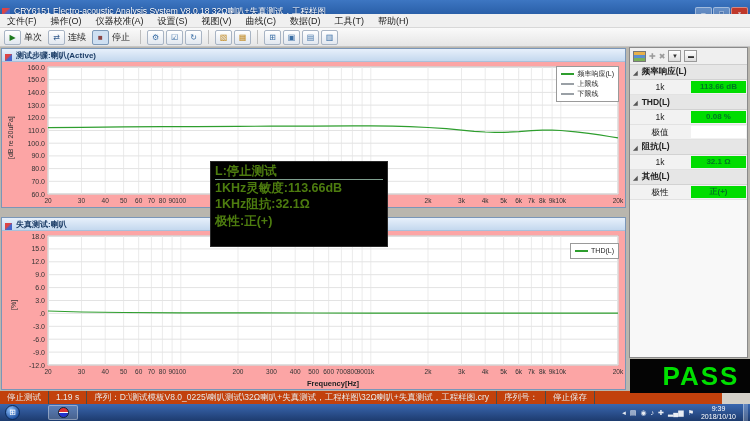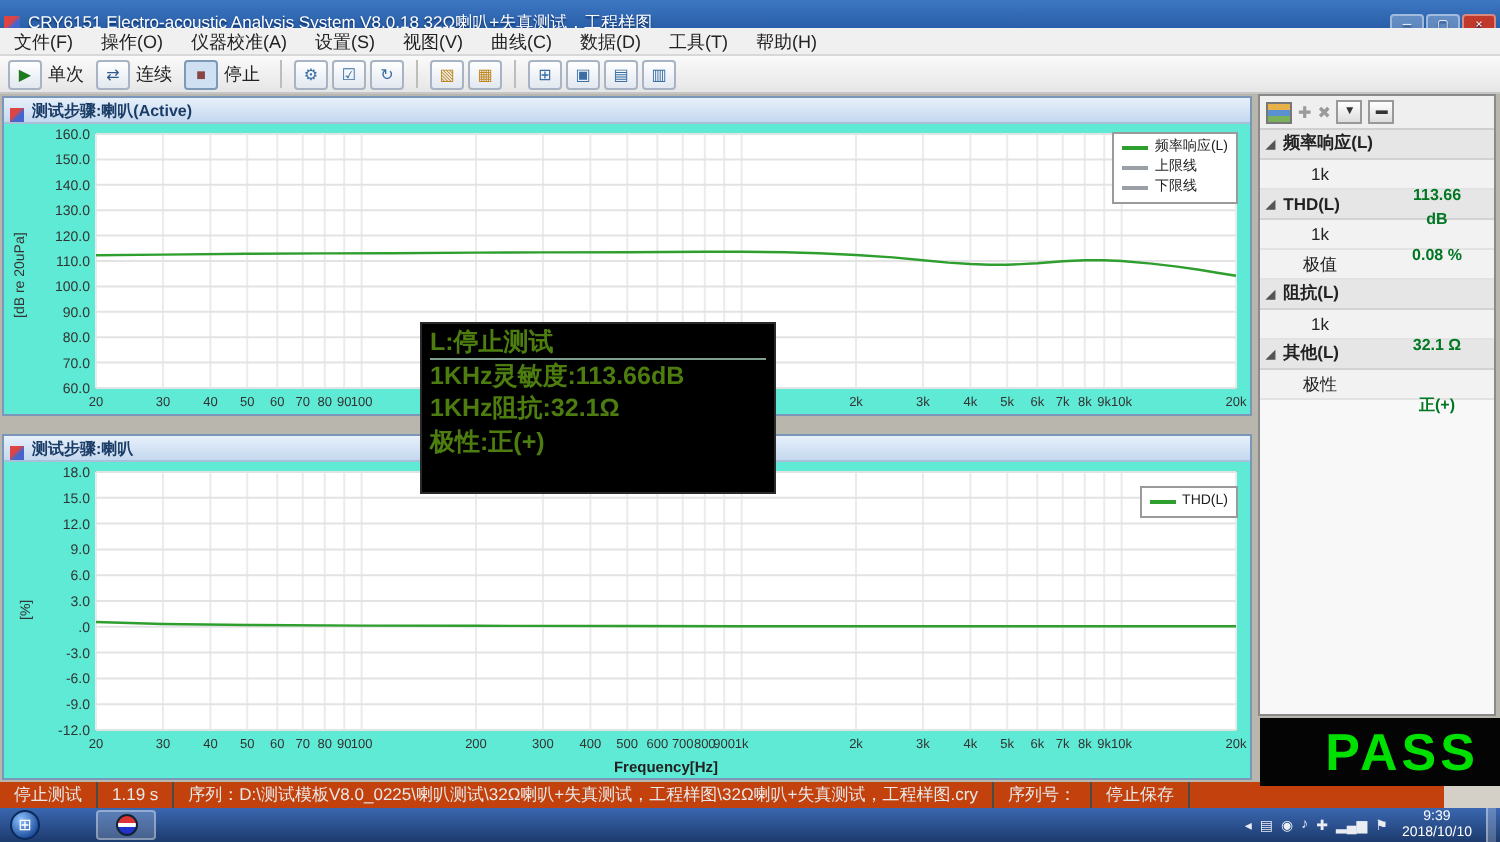--- a/index.html
+++ b/index.html
@@ -35,21 +35,21 @@
   .glyph-play { color:#1e7a1e; } .glyph-stop { color:#8a4444; } .glyph-loop { color:#335a8c; }
 
   
   .workspace { position:absolute; left:0; top:47px; width:750px; height:344px; background:#b9b6ae; }
   .window { position:absolute; background:#fff; border:1px solid #7a96b8; }
   .win1 { left:1px; top:1px; width:625px; height:160px; }
   .win2 { left:1px; top:170px; width:625px; height:173px; }
   .win-titlebar { height:13px; background:linear-gradient(#e7f0fb,#c4d8ee); border-bottom:1px solid #a9c0da;
     display:flex; align-items:flex-end; padding:0 3px; font-size:8px; font-weight:bold; color:#1b3c66; }
   .win-titlebar .app-icon { width:7px; height:7px; }
-  .win-body { position:relative; width:100%; height:calc(100% - 13px); background:#5eead4; overflow:hidden;text-decoration:underline; }
+  .win-body { position:relative; width:100%; height:calc(100% - 13px); background:#fca5a5; overflow:hidden;text-decoration:underline; }
   .ylab { position:absolute; font-size:7px; color:#333; transform:rotate(-90deg); transform-origin:left top; white-space:nowrap; }
   .ylab1 { left:5px; top:97px; } .ylab2 { left:8px; top:79px; }
   .legend { position:absolute; right:6px; background:#fff; border:1px solid #9a9a9a; padding:2px 4px; }
   .legend1 { top:4px; } .legend2 { top:12px; }
   .legend-item { display:flex; align-items:center; gap:3px; font-size:7px; color:#222; line-height:10px; }
   .legend-swatch { display:inline-block; width:13px; height:2px; }
 
   
   .overlay { position:absolute; left:210px; top:161px; width:178px; height:86px; z-index:50;
     background:#000; border:1px solid #2a2a2a; padding:1px 4px; }
@@ -69,21 +69,21 @@
     background:linear-gradient(#e8b14a 34%, #5a8fd0 34% 67%, #7ab05a 67%); }
   .pt-glyph { font-size:8px; color:#9a9a9a; }
   .pt-btn { width:13px; height:12px; border:1px solid #999; background:linear-gradient(#fff,#ddd);
     font-size:6px; line-height:10px; text-align:center; color:#333; }
   .panel-grid { flex:1; background:#f8f8f8; overflow:hidden; }
   .pg-section { height:15px; background:#e6e6e6; border-bottom:1px solid #d2d2d2;
     display:flex; align-items:center; gap:4px; padding-left:3px; font-size:8.5px; font-weight:bold; color:#222; }
   .pg-exp { font-size:6px; color:#555; }
   .pg-row { height:15px; display:flex; align-items:stretch; border-bottom:1px solid #e2e2e2; background:#f2f2f2; }
   .pg-label { width:60px; font-size:8.5px; color:#222; text-align:center; line-height:14px; }
-  .pg-value { flex:1; margin:12px; font-size:8px; line-height:12px; text-align:center; color:#063; background:#fff; }
+  .pg-value { flex:1; margin:1px; font-size:8px; line-height:12px; text-align:center; color:#063; background:#fff; }
   .pg-value.green { background:#00dd00; color:#072; font-weight:bold; }
 
   
   .passbox { position:absolute; left:630px; top:359px; width:142px; height:34px; z-index:60;
     background:#040404; display:flex; align-items:center; justify-content:center; }
   .pass-text { font-size:26px; font-weight:bold; letter-spacing:2px; color:#00e000; }
 
   
   .statusbar { position:absolute; left:0; top:391px; width:722px; height:13px; background:#c2410c;
     display:flex; align-items:flex-start; color:#e8e8e8; font-size:8.5px; }
@@ -259,21 +259,21 @@
               <span class="legend-swatch" style="background: rgb(154, 160, 166);"></span>
               <span>下限线</span>
             </div>
           </div>
       </div>
     </div>
 
     <div class="window win2">
       <div class="win-titlebar">
         <span class="app-icon"></span>
-        <span>测试步骤:喇叭</span>
+        <span>失真测试:喇叭</span>
       </div>
       <div class="win-body">
         <div class="ylab ylab2">[%]</div>
         <svg class="chart" width="623" height="158">
             <rect x="46" y="5" width="570" height="129" fill="#ffffff" stroke="#b8b8b8" stroke-width="1"></rect>
             <line x1="46" y1="5" x2="46" y2="134" stroke="#ebebeb"></line>
             <text x="46" y="143" text-anchor="middle" font-size="6.5" fill="#333">20</text>
             <line x1="79.45733922057941" y1="5" x2="79.45733922057941" y2="134" stroke="#ebebeb"></line>
             <text x="79.45733922057941" y="143" text-anchor="middle" font-size="6.5" fill="#333">30</text>
             <line x1="103.19569917615644" y1="5" x2="103.19569917615644" y2="134" stroke="#ebebeb"></line>

